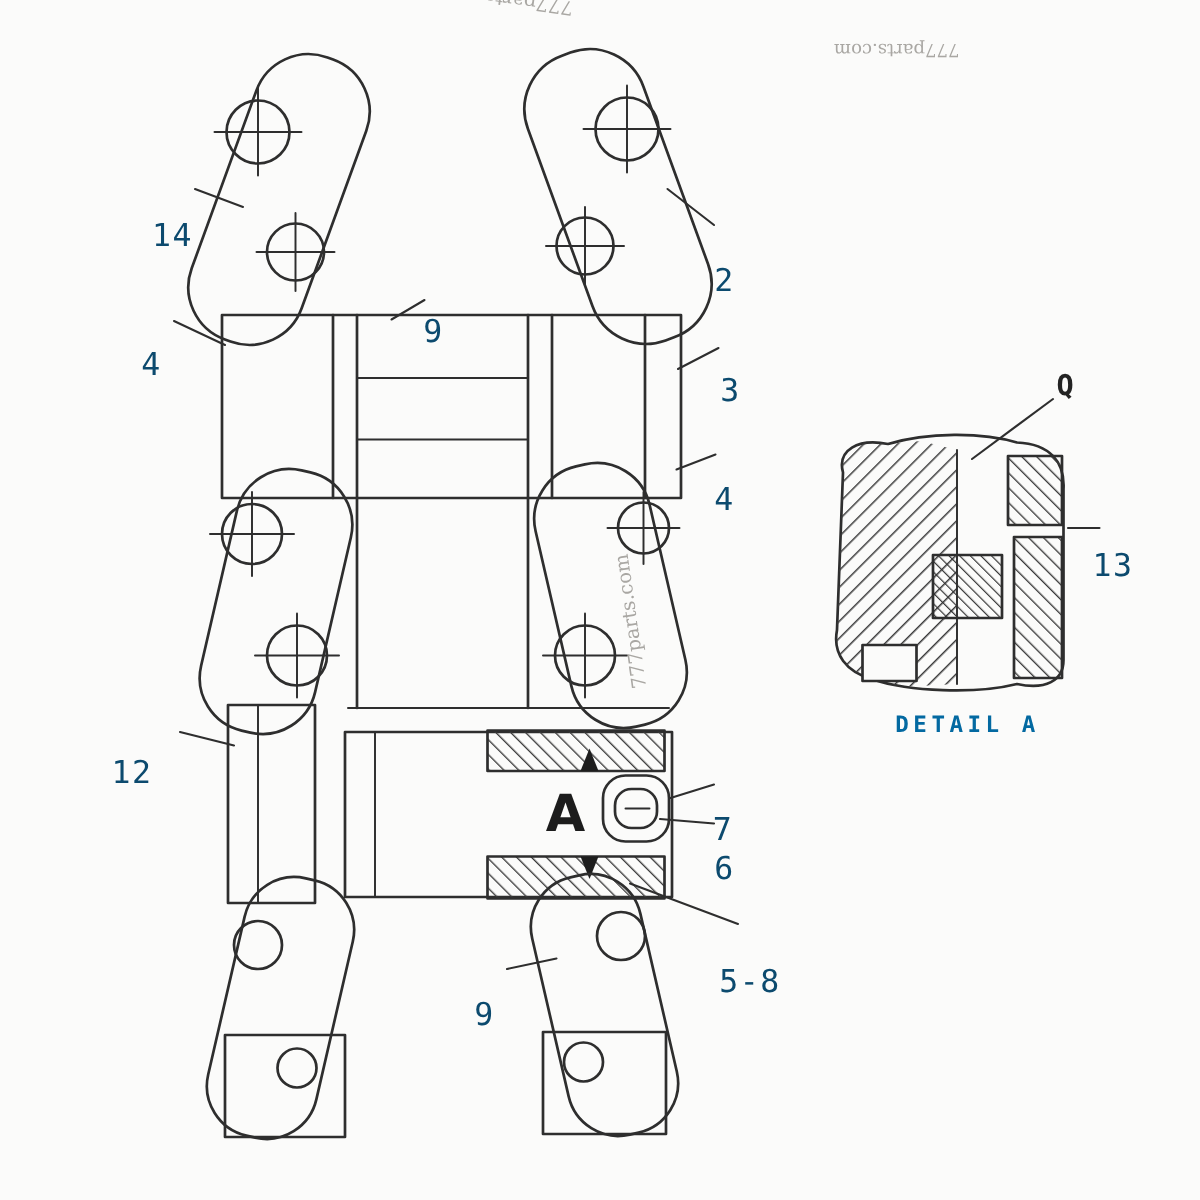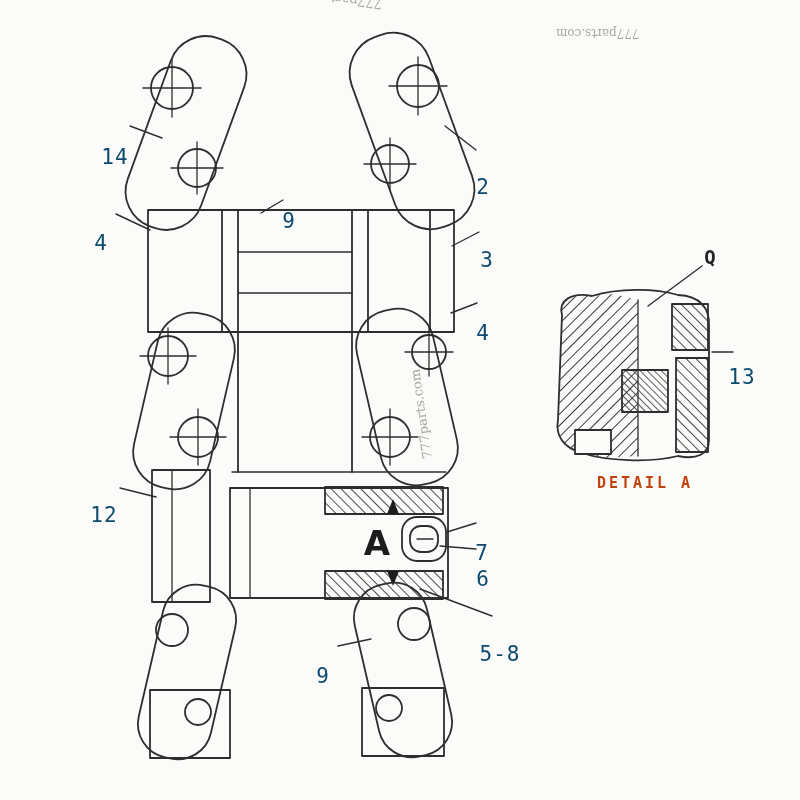--- a/index.html
+++ b/index.html
@@ -18,21 +18,21 @@
   .section-letter{
     position:absolute;transform:translate(-50%,-50%);
     font:700 34px "DejaVu Sans",sans-serif;color:#1c1c1c;
   }
   .q-letter{
     position:absolute;transform:translate(-50%,-50%);
     font:700 19px "DejaVu Sans Mono",monospace;color:#232323;
   }
   .detail-caption{
     position:absolute;transform:translate(-50%,-50%);
-    font:700 15px "DejaVu Sans Mono",monospace;color:#c2410c;letter-spacing:3px;
+    font:700 15px "DejaVu Sans Mono",monospace;color:#0369a1;letter-spacing:3px;
     white-space:nowrap;
   }
   .watermark{
     position:absolute;color:#a9a7a3;font:400 13px "DejaVu Serif",serif;
     white-space:nowrap;pointer-events:none;
   }
   .wm-top-right{left:556px;top:26px;transform:rotate(180deg);font-size:12px;}
   .wm-top-center{left:292px;top:-9px;transform:rotate(188deg);font-size:13px;}
   .wm-middle{left:420px;top:460px;transform:rotate(-98deg);transform-origin:0 0;font-size:13px;}
 </style>
@@ -171,21 +171,21 @@
       </g>
     </g>
   </svg>
 
   <div class="callout" style="left:115px;top:125px">14</div>
   <div class="callout" style="left:483px;top:155px">2</div>
   <div class="callout" style="left:101px;top:211px">4</div>
   <div class="callout" style="left:289px;top:189px">9</div>
   <div class="callout" style="left:487px;top:228px">3</div>
   <div class="callout" style="left:483px;top:301px">4</div>
-  <div class="callout" style="left:104px;top:483px">12</div>
+  <div class="callout" style="left:88px;top:483px">12</div>
   <div class="callout" style="left:482px;top:521px">7</div>
   <div class="callout" style="left:483px;top:547px">6</div>
   <div class="callout" style="left:500px;top:622px">5-8</div>
   <div class="callout" style="left:323px;top:644px">9</div>
   <div class="callout" style="left:742px;top:345px">13</div>
 
   <div class="section-letter" style="left:377px;top:543px">A</div>
   <div class="q-letter" style="left:710px;top:257px">Q</div>
   <div class="detail-caption" style="left:645px;top:483px">DETAIL A</div>
 

